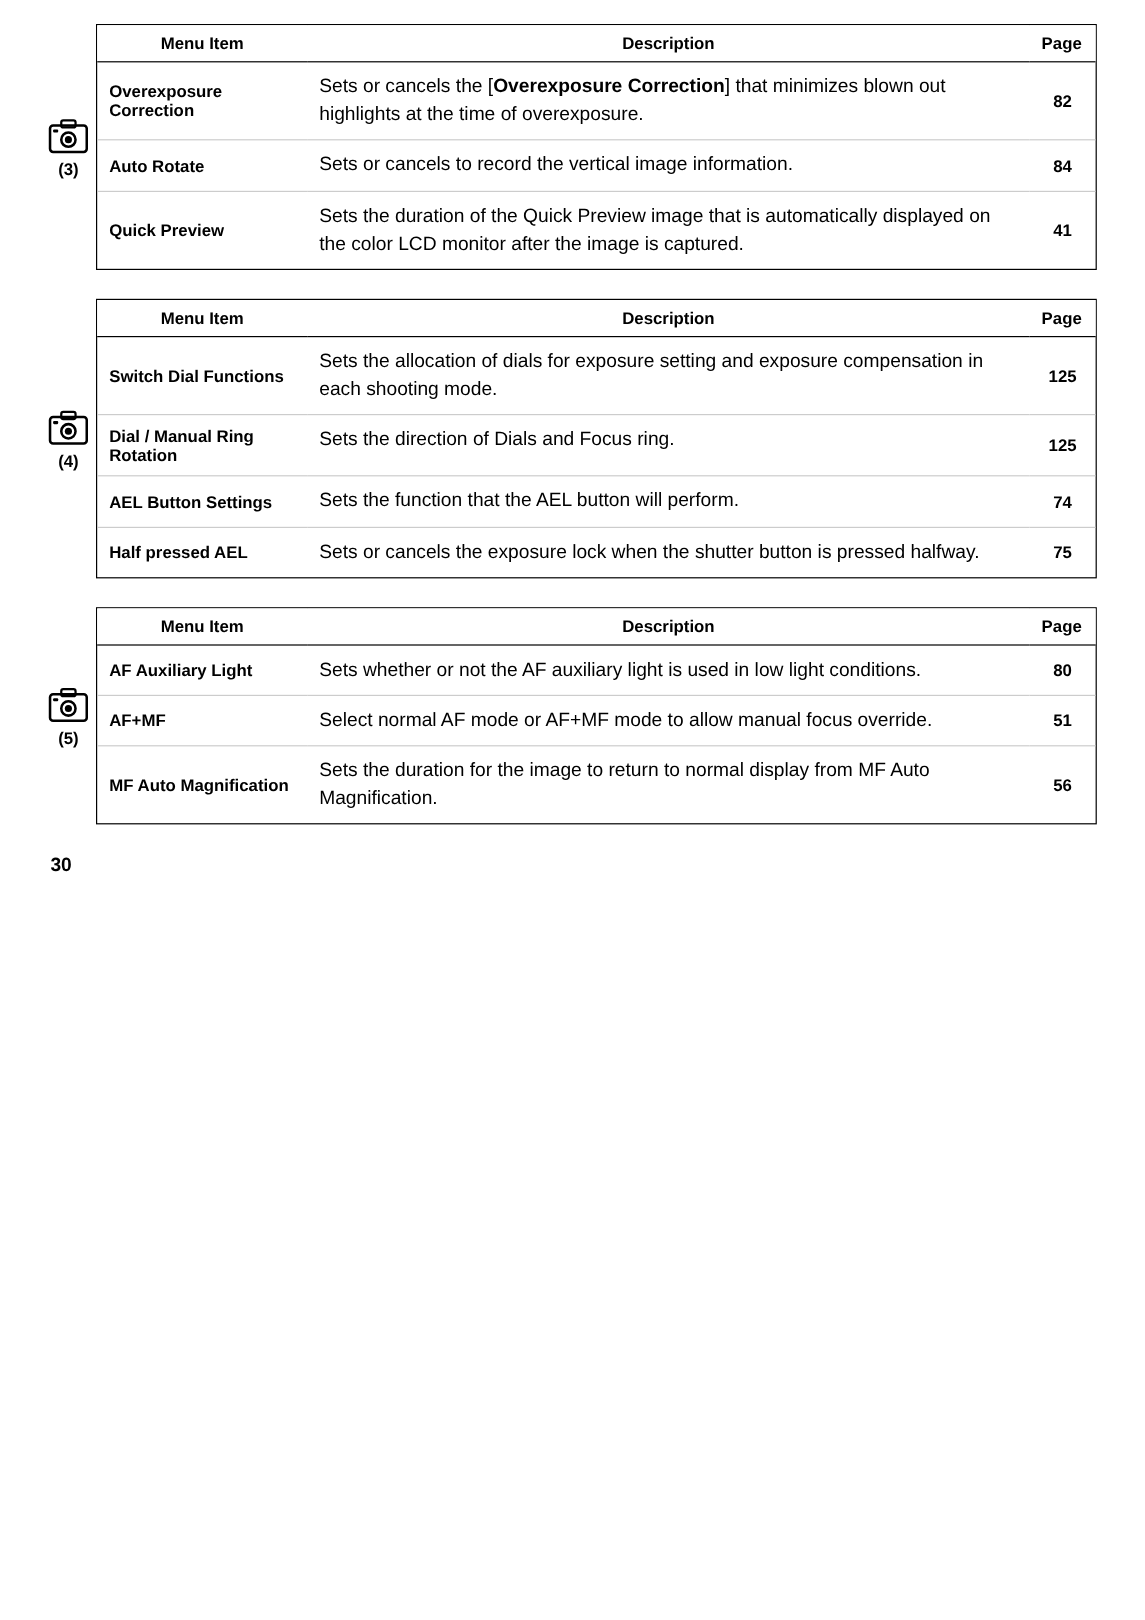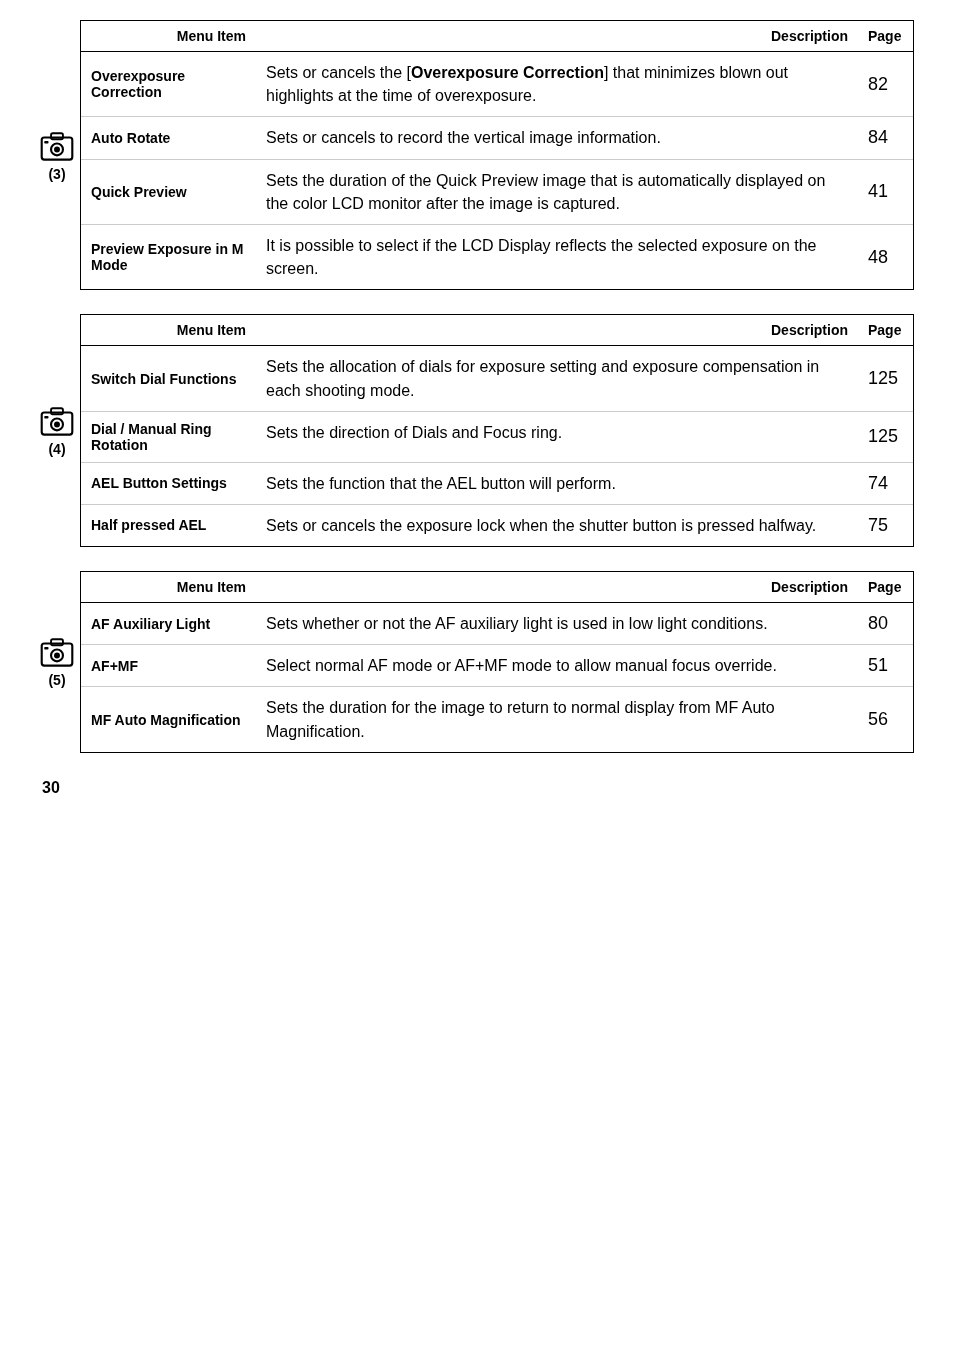--- a/index.html
+++ b/index.html
@@ -36,21 +36,21 @@
     }
 
     table thead tr {
       border-bottom: 1.5px solid #000;
     }
 
     table thead th {
       font-weight: bold;
       font-size: 14px;
       padding: 7px 10px;
-      text-align: right;
+      text-align: center;
       background: #fff;
     }
 
     table thead th:last-child {
       text-align: left;
       width: 55px;
     }
 
     table tbody tr {
       border-top: 1px solid #ccc;
@@ -75,23 +75,23 @@
     td.description {
       font-size: 16px;
       line-height: 1.45;
     }
 
     td.description b {
       font-weight: bold;
     }
 
     td.page-num {
-      text-align: left;
-      font-weight: normal;
-      font-size: 18px;
+      text-align: center;
+      font-weight: bold;
+      font-size: 14px;
       width: 55px;
       vertical-align: middle;
     }
 
     .section-label-area {
       display: flex;
       flex-direction: column;
       align-items: center;
       justify-content: center;
       padding-right: 6px;
@@ -142,25 +142,20 @@
     </tr>
             <tr>
       <td class="menu-item">Auto Rotate</td>
       <td class="description">Sets or cancels to record the vertical image information.</td>
       <td class="page-num">84</td>
     </tr>
             <tr>
       <td class="menu-item">Quick Preview</td>
       <td class="description">Sets the duration of the Quick Preview image that is automatically displayed on the color LCD monitor after the image is captured.</td>
       <td class="page-num">41</td>
-    </tr>
-            <tr>
-      <td class="menu-item">Preview Exposure in M Mode</td>
-      <td class="description">It is possible to select if the LCD Display reflects the selected exposure on the screen.</td>
-      <td class="page-num">48</td>
     </tr>
           </tbody>
         </table>
       </div>
     </div>
     <div class="section-wrapper">
       <div class="section-label-area">
     <div><svg class="cam-svg" viewBox="0 0 40 36" xmlns="http://www.w3.org/2000/svg">
     <rect x="2" y="8" width="36" height="26" rx="3" ry="3" fill="none" stroke="#000" stroke-width="2.5"></rect>
     <rect x="13" y="3" width="14" height="7" rx="2" ry="2" fill="none" stroke="#000" stroke-width="2.2"></rect>

